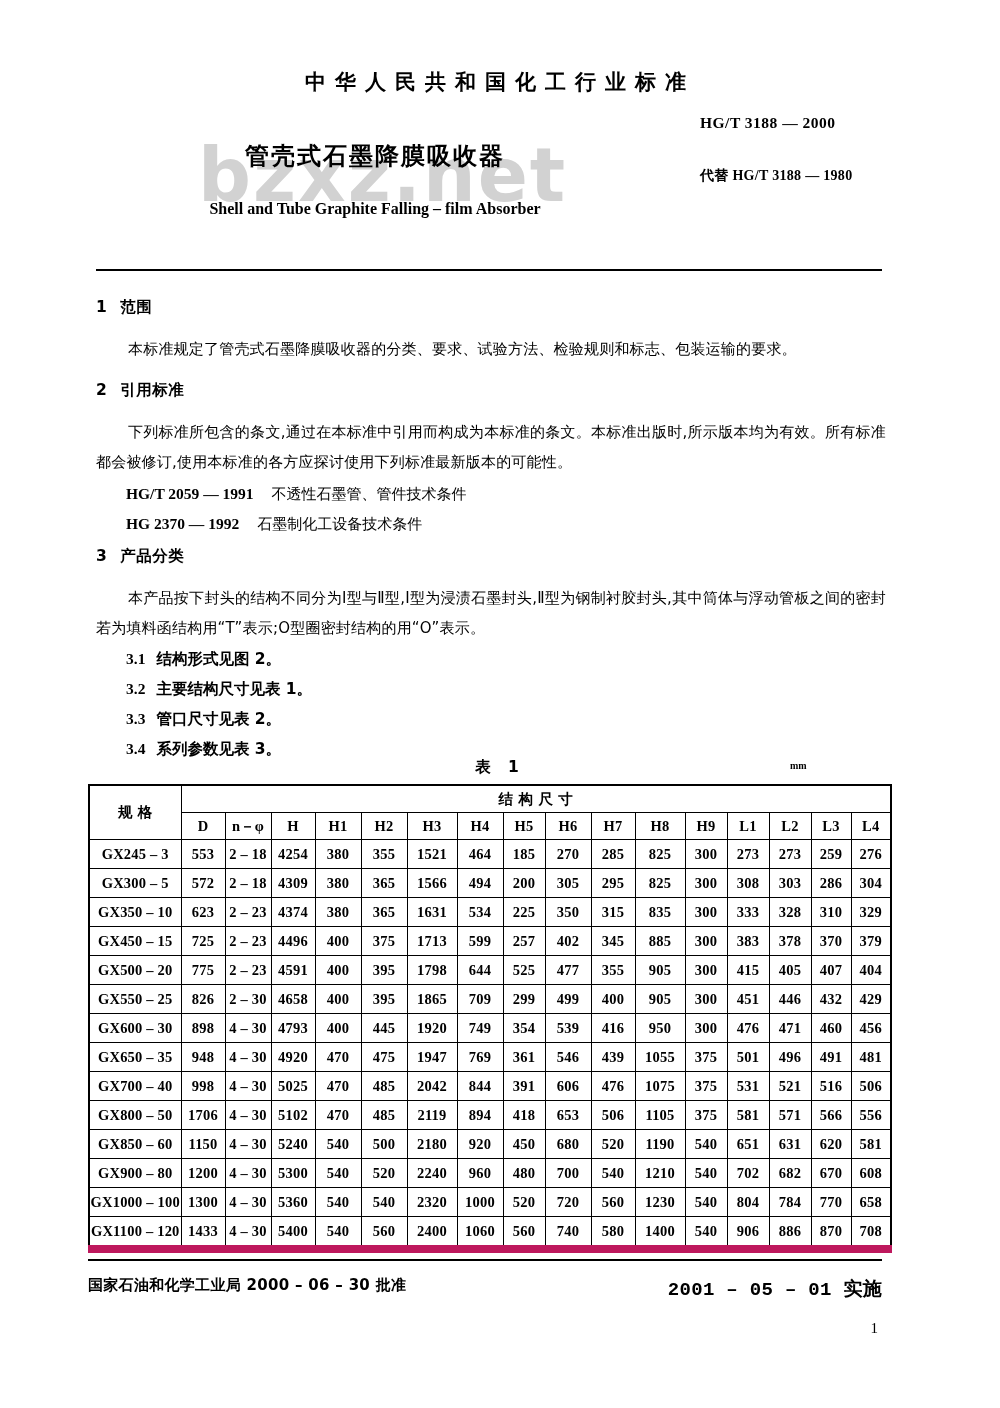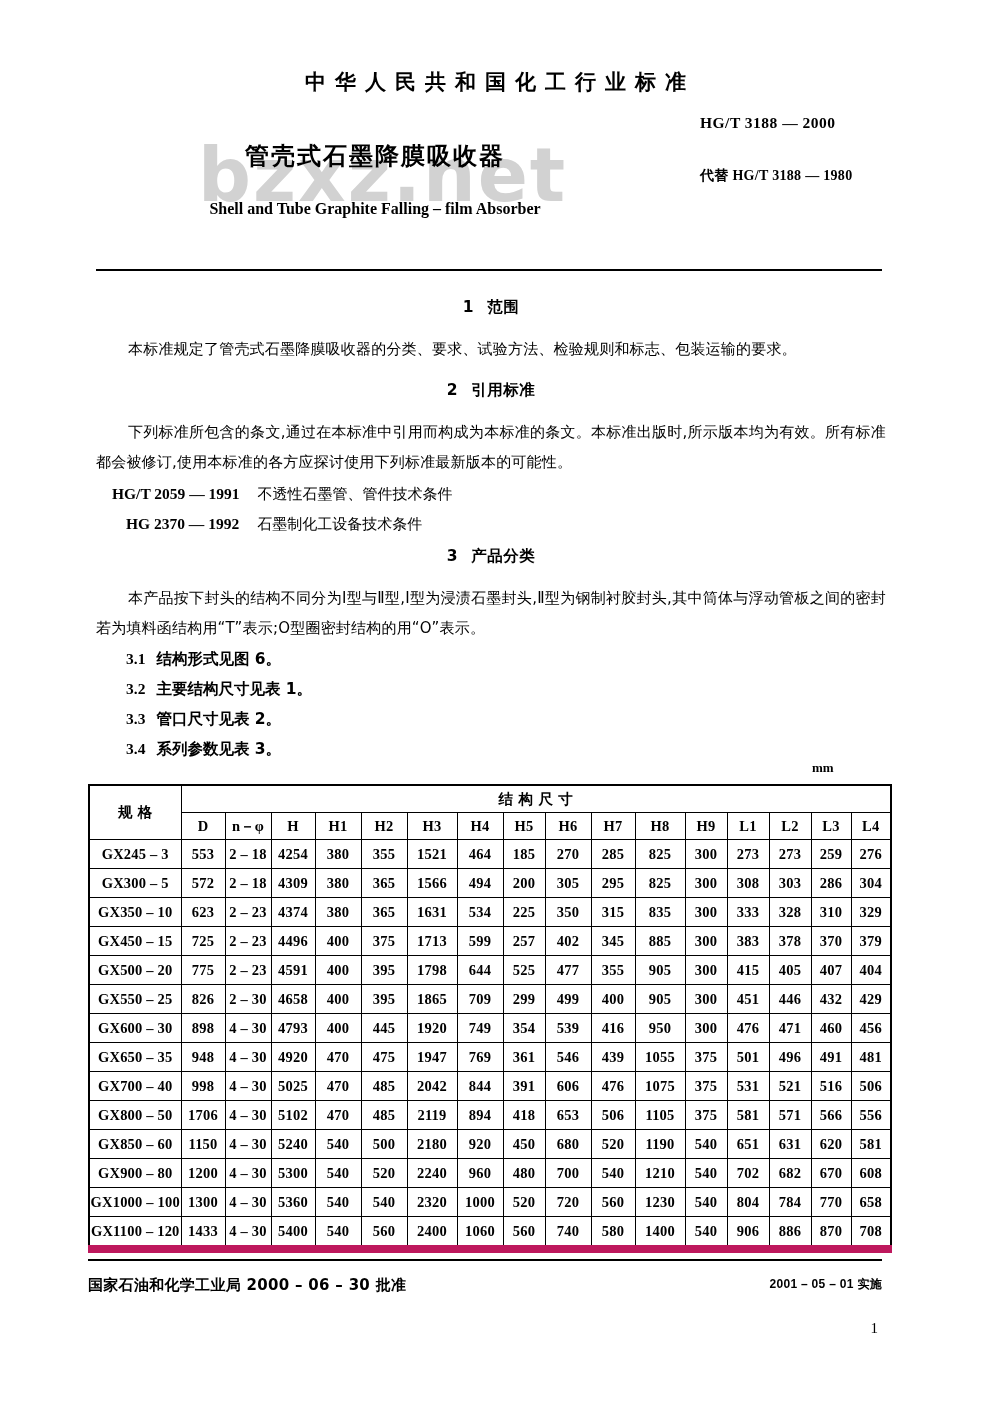--- a/index.html
+++ b/index.html
@@ -110,21 +110,20 @@
 
   
   .body-block { position: absolute; z-index: 3; }
 
   .sec-head {
     font-family: "DejaVu Sans", sans-serif;
     font-size: 15.5px;
     font-weight: bold;
     letter-spacing: 0.5px;
     white-space: nowrap;
-    text-align: center;
   }
   .sec-num { margin-right: 13px; }
 
   .para {
     font-family: "DejaVu Sans", sans-serif;
     font-size: 15px;
     line-height: 30px;
     letter-spacing: 0.2px;
     text-align: justify;
   }
@@ -163,24 +162,23 @@
     font-family: "DejaVu Sans", sans-serif;
     font-size: 15.5px;
     font-weight: bold;
     letter-spacing: 6px;
     z-index: 3;
   }
   .table-unit {
     position: absolute;
     left: 790px; top: 760px;
     font-family: "Liberation Serif", serif;
-    font-size: 13px;
-    font-weight: bold;
-    z-index: 3;
-    margin-left: 22px;
+    font-size: 10px;
+    font-weight: bold;
+    z-index: 3;
   }
 
   
   table.spec {
     position: absolute;
     left: 88px;
     top: 784px;
     width: 794px;
     border-collapse: collapse;
     table-layout: fixed;
@@ -231,22 +229,22 @@
     font-family: "DejaVu Sans", sans-serif;
     font-size: 15px;
     font-weight: bold;
     letter-spacing: 0.3px;
     white-space: nowrap;
     z-index: 3;
   }
   .footer-right {
     position: absolute;
     right: 118px; top: 1276px;
-    font-family: Liberation Sans, sans-serif;
-    font-size: 12px;
+    font-family: Liberation Mono, monospace;
+    font-size: 19px;
     font-weight: bold;
     letter-spacing: 0.3px;
     white-space: nowrap;
     z-index: 3;
   }
   .page-num {
     position: absolute;
     right: 122px; top: 1320px;
     font-family: "Liberation Serif", serif;
     font-size: 15px;
@@ -273,47 +271,48 @@
       <span class="sec-num">1</span><span>范围</span>
     </div>
     <div class="para indent" style="margin-top:16px;">本标准规定了管壳式石墨降膜吸收器的分类、要求、试验方法、检验规则和标志、包装运输的要求。</div>
   </div>
 
   <div class="body-block" style="left:96px; top:380px; width:790px;">
     <div class="sec-head">
       <span class="sec-num">2</span><span>引用标准</span>
     </div>
     <div class="para indent" style="margin-top:16px;">下列标准所包含的条文,通过在本标准中引用而构成为本标准的条文。本标准出版时,所示版本均为有效。所有标准都会被修订,使用本标准的各方应探讨使用下列标准最新版本的可能性。</div>
-    <div class="ref-line" style="margin-left:16px; margin-top:2px;">
+    <div class="ref-line" style="margin-left:30px; margin-top:2px;">
       <span class="ref-code">HG/T 2059 — 1991</span><span>不透性石墨管、管件技术条件</span>
     </div>
     <div class="ref-line" style="margin-left:30px;">
       <span class="ref-code">HG 2370 — 1992</span><span>石墨制化工设备技术条件</span>
     </div>
   </div>
 
   <div class="body-block" style="left:96px; top:546px; width:790px;">
     <div class="sec-head">
       <span class="sec-num">3</span><span>产品分类</span>
     </div>
     <div class="para indent" style="margin-top:16px;">本产品按下封头的结构不同分为Ⅰ型与Ⅱ型,Ⅰ型为浸渍石墨封头,Ⅱ型为钢制衬胶封头,其中筒体与浮动管板之间的密封若为填料函结构用“T”表示;O型圈密封结构的用“O”表示。</div>
     <div class="sub-item" style="margin-left:30px; margin-top:1px;">
-      <span class="sub-num">3.1</span><span>结构形式见图 6。</span>
+      <span class="sub-num">3.1</span><span>结构形式见图 2。</span>
     </div>
     <div class="sub-item" style="margin-left:30px;">
       <span class="sub-num">3.2</span><span>主要结构尺寸见表 1。</span>
     </div>
     <div class="sub-item" style="margin-left:30px;">
       <span class="sub-num">3.3</span><span>管口尺寸见表 2。</span>
     </div>
     <div class="sub-item" style="margin-left:30px;">
       <span class="sub-num">3.4</span><span>系列参数见表 3。</span>
     </div>
   </div>
 
+  <div class="table-caption">表 1</div>
   <div class="table-unit">mm</div>
 
   <table class="spec">
     <colgroup>
       <col style="width:92px">
       <col style="width:44px">
         <col style="width:46px">
         <col style="width:44px">
         <col style="width:46px">
       <col style="width:46px">

